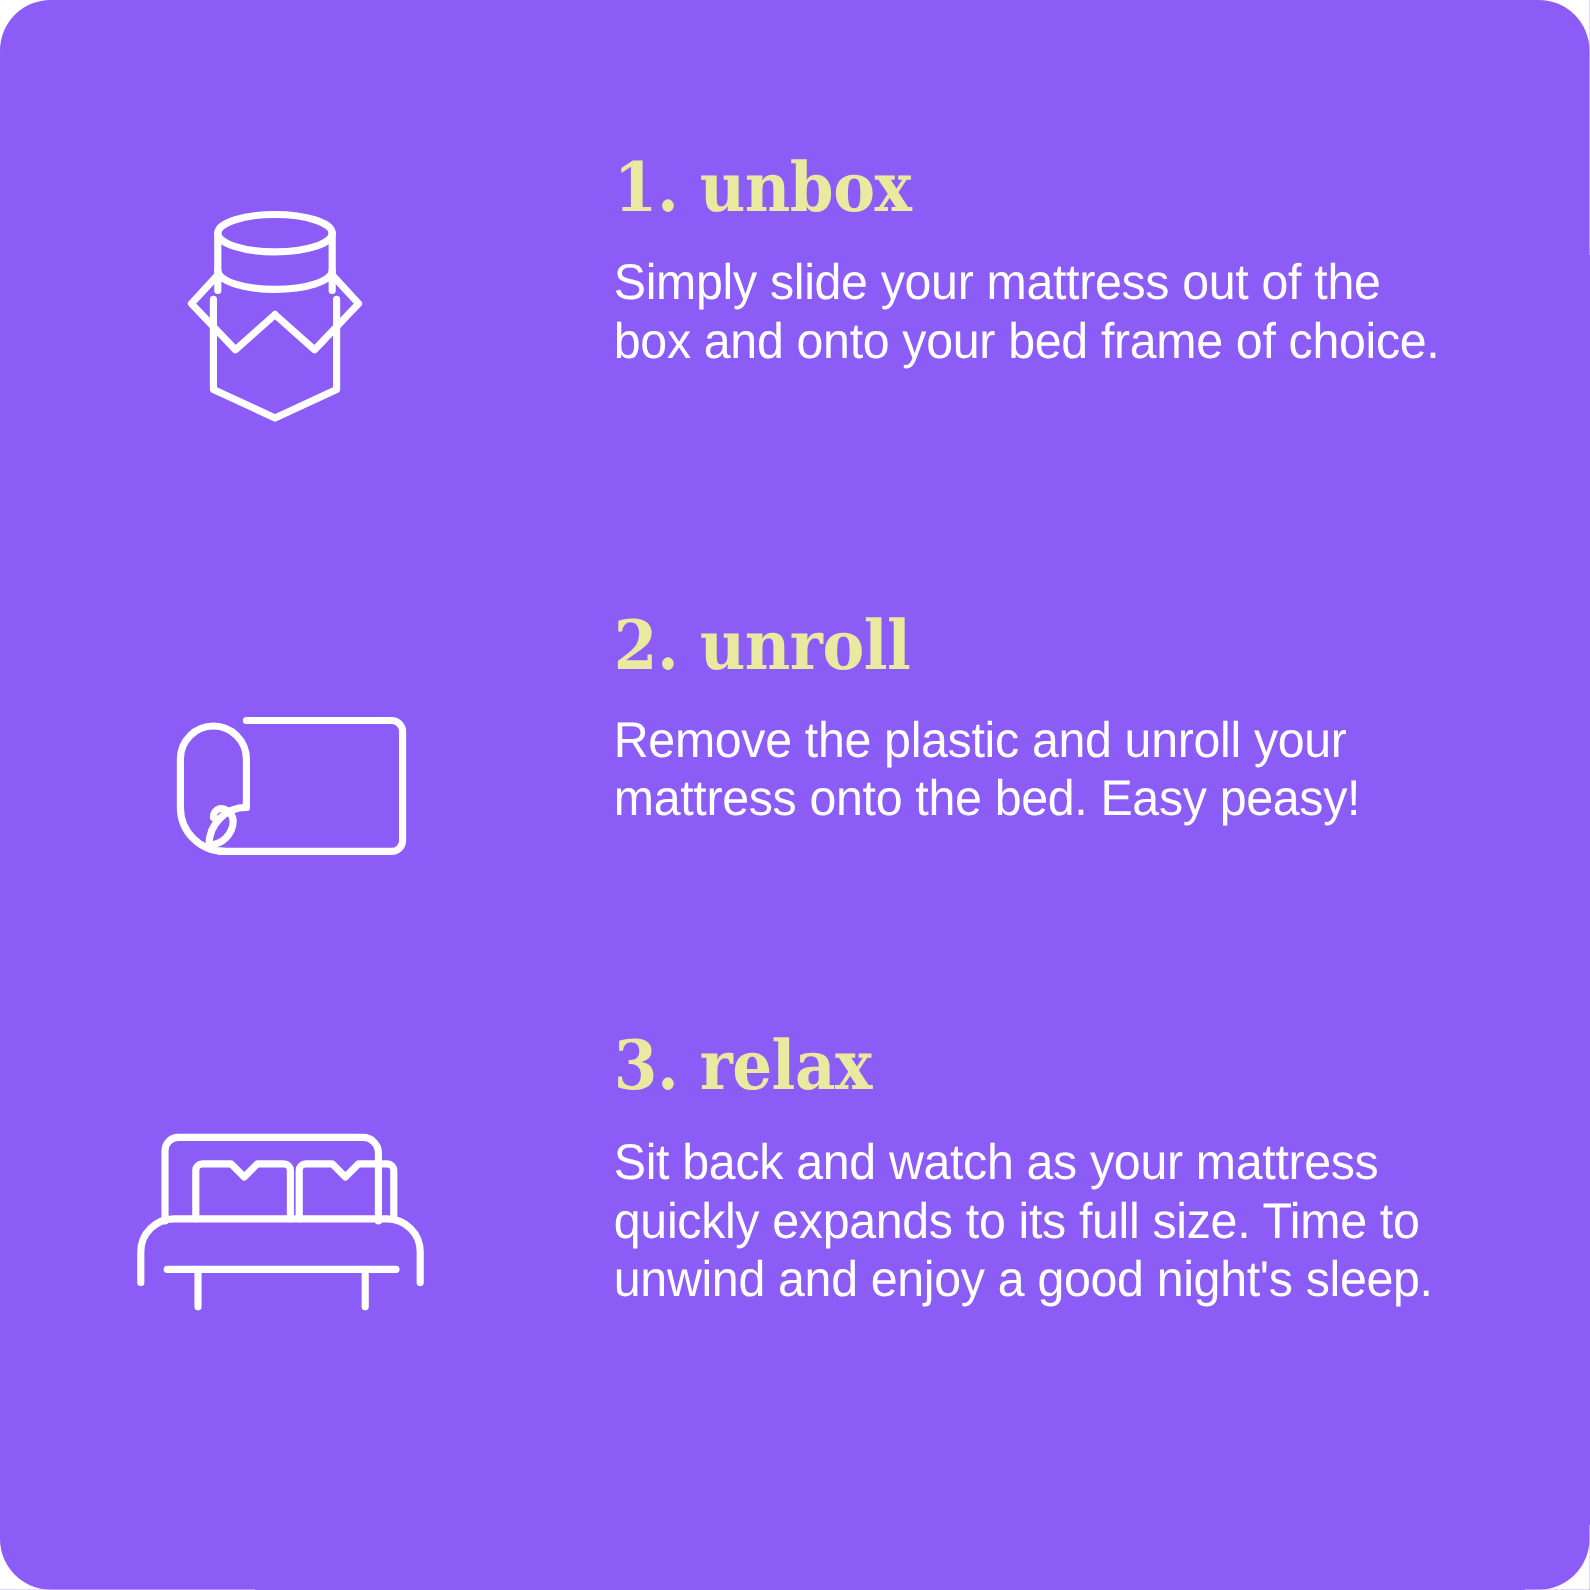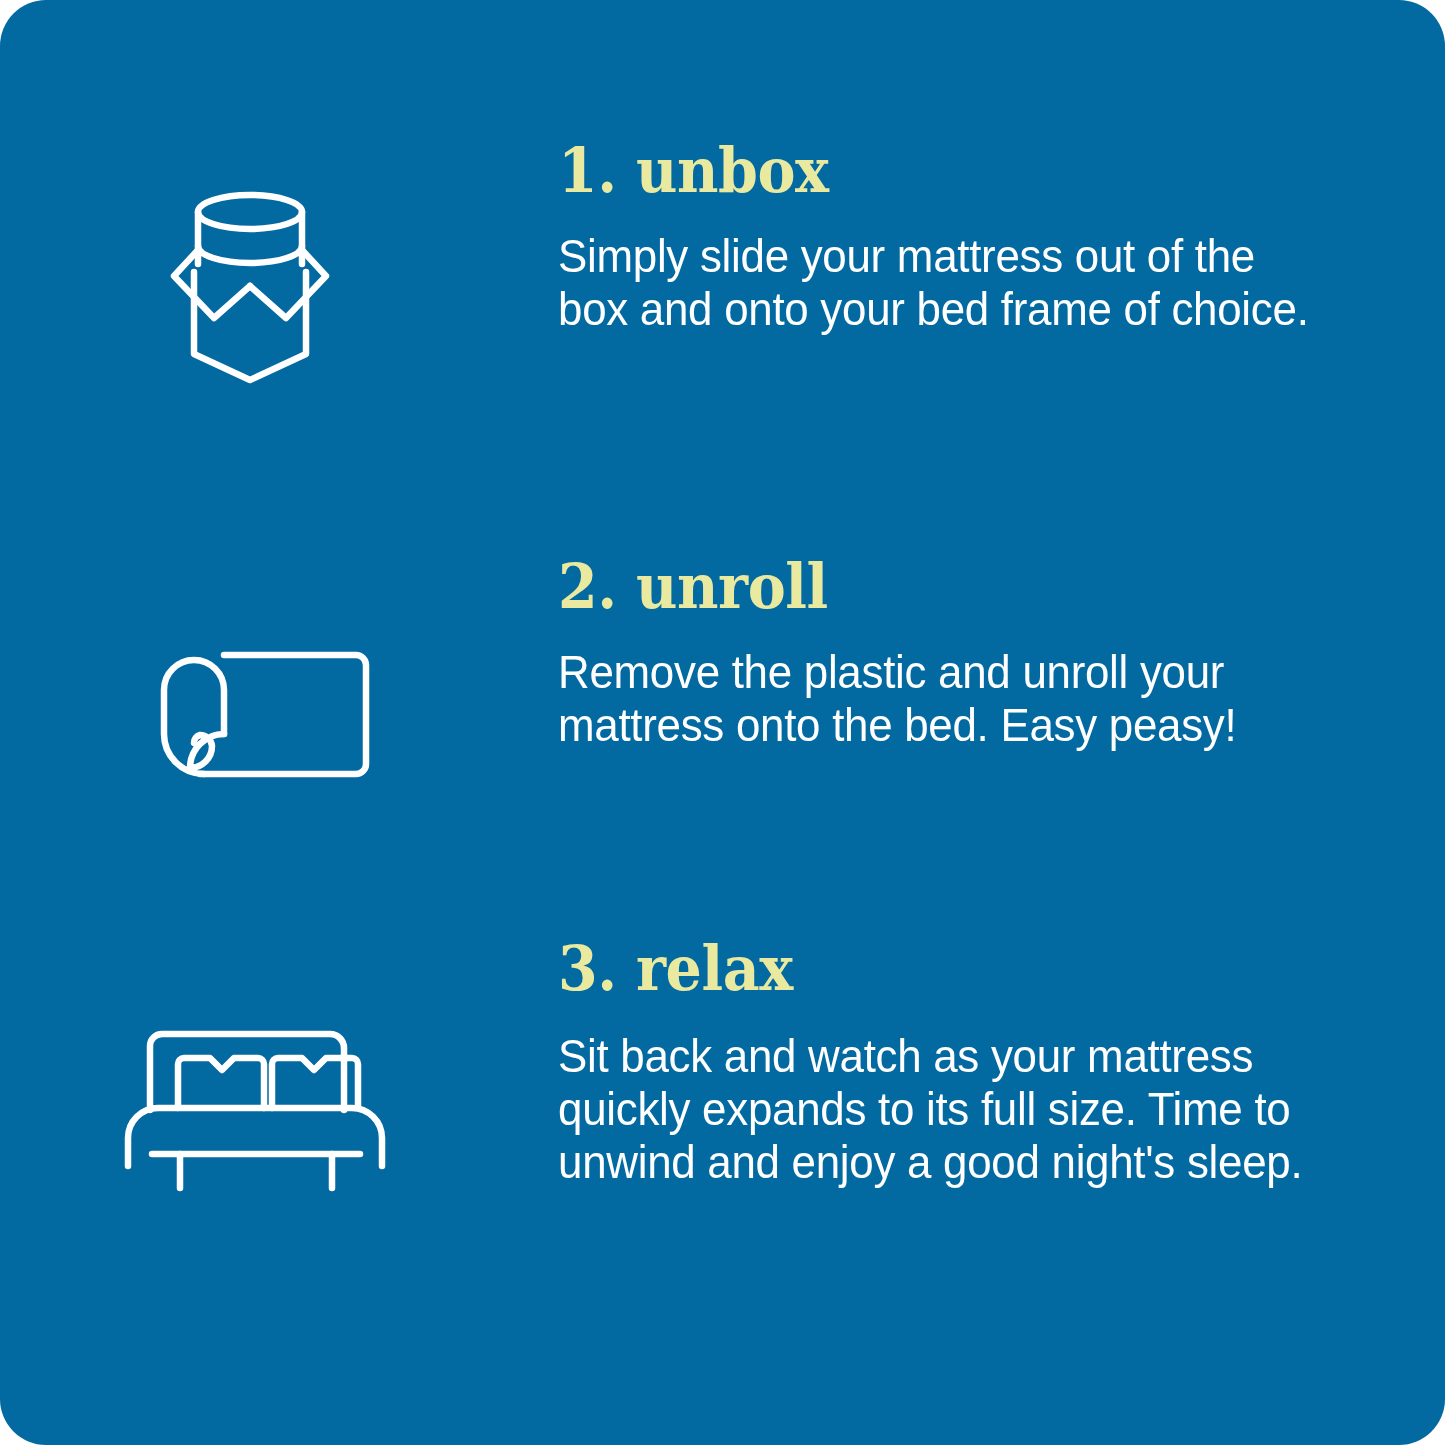--- a/index.html
+++ b/index.html
@@ -14,21 +14,21 @@
     font-family: "Liberation Sans", sans-serif;
   }
 
   #card {
     position: absolute;
     left: 0;
     top: 0;
     width: 1445px;
     height: 1445px;
     box-sizing: border-box;
-    background: #0369a1;
+    background: #8b5cf6;
     border-radius: 46px;
     overflow: hidden;
   }
 
   .step {
     position: absolute;
     left: 0;
     width: 1445px;
   }
 

